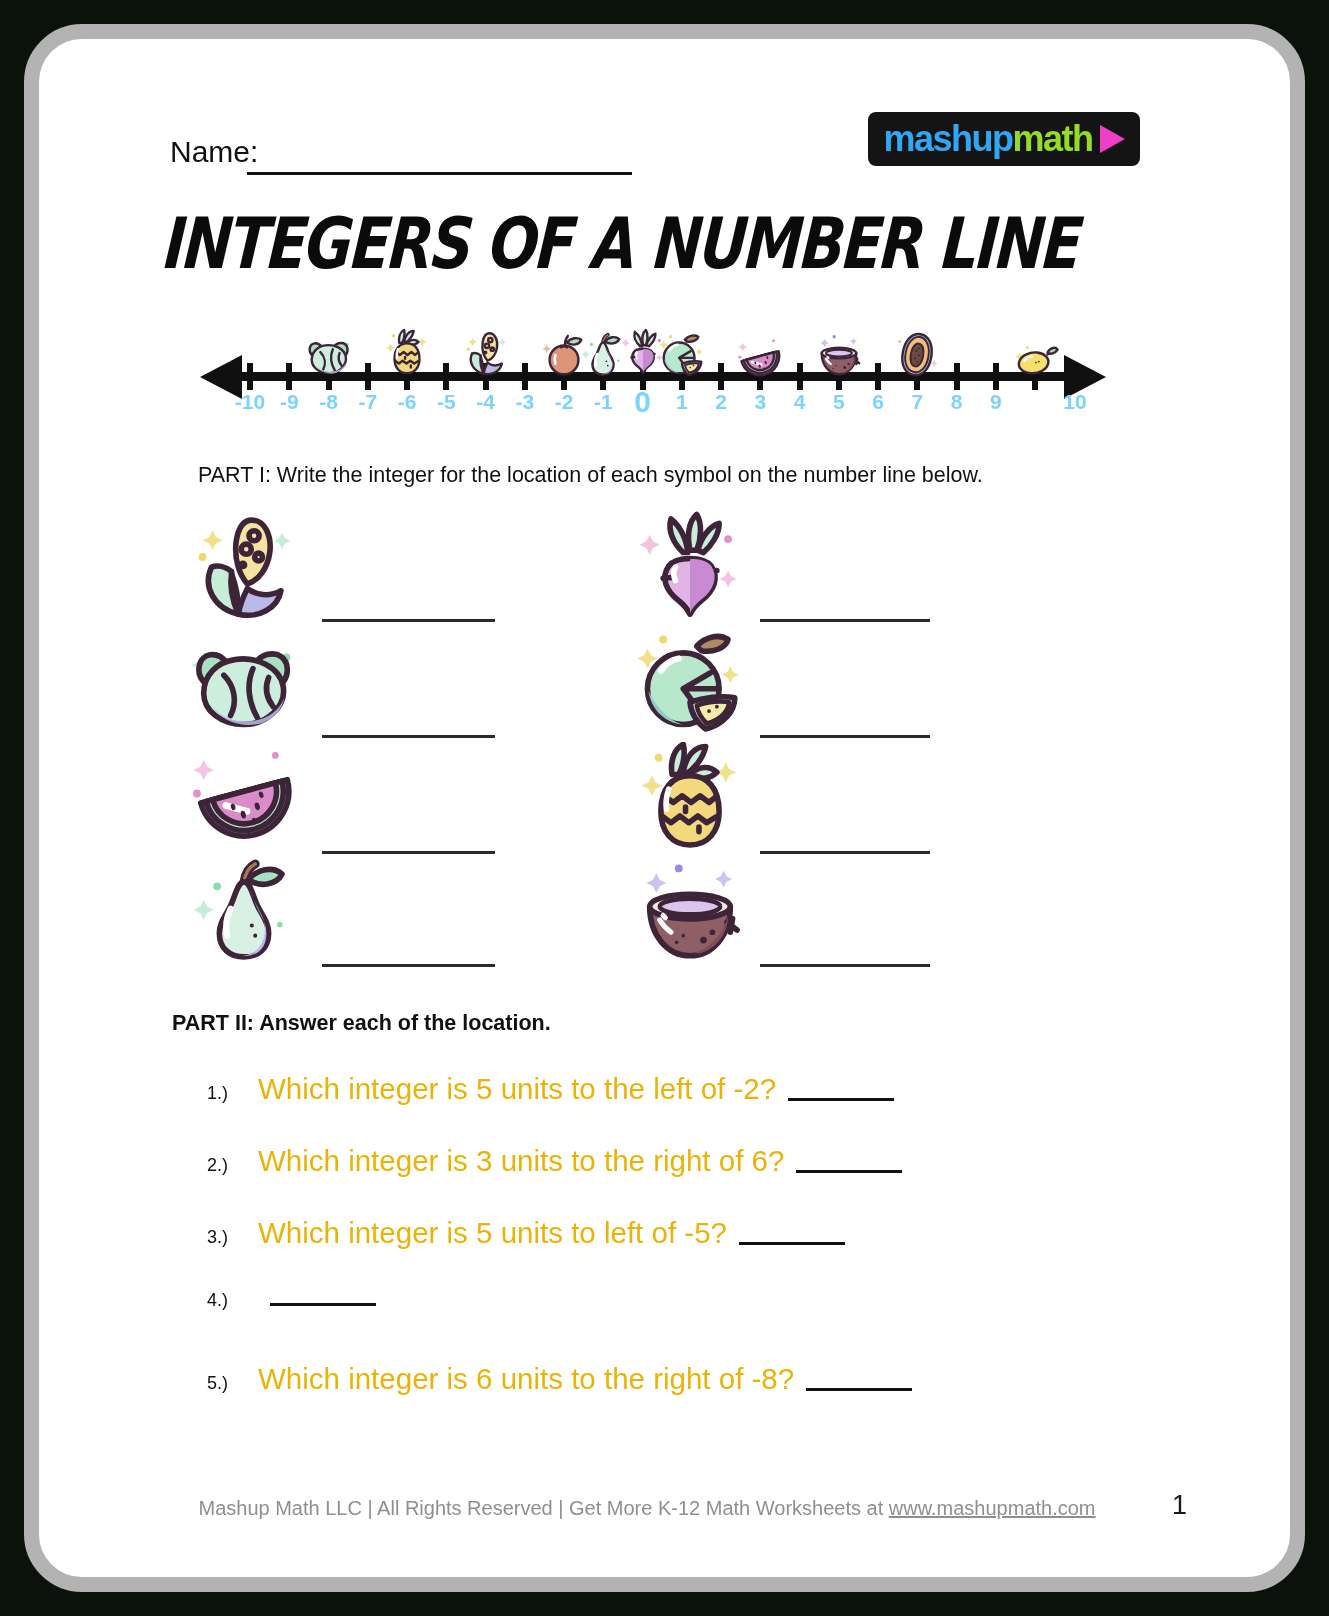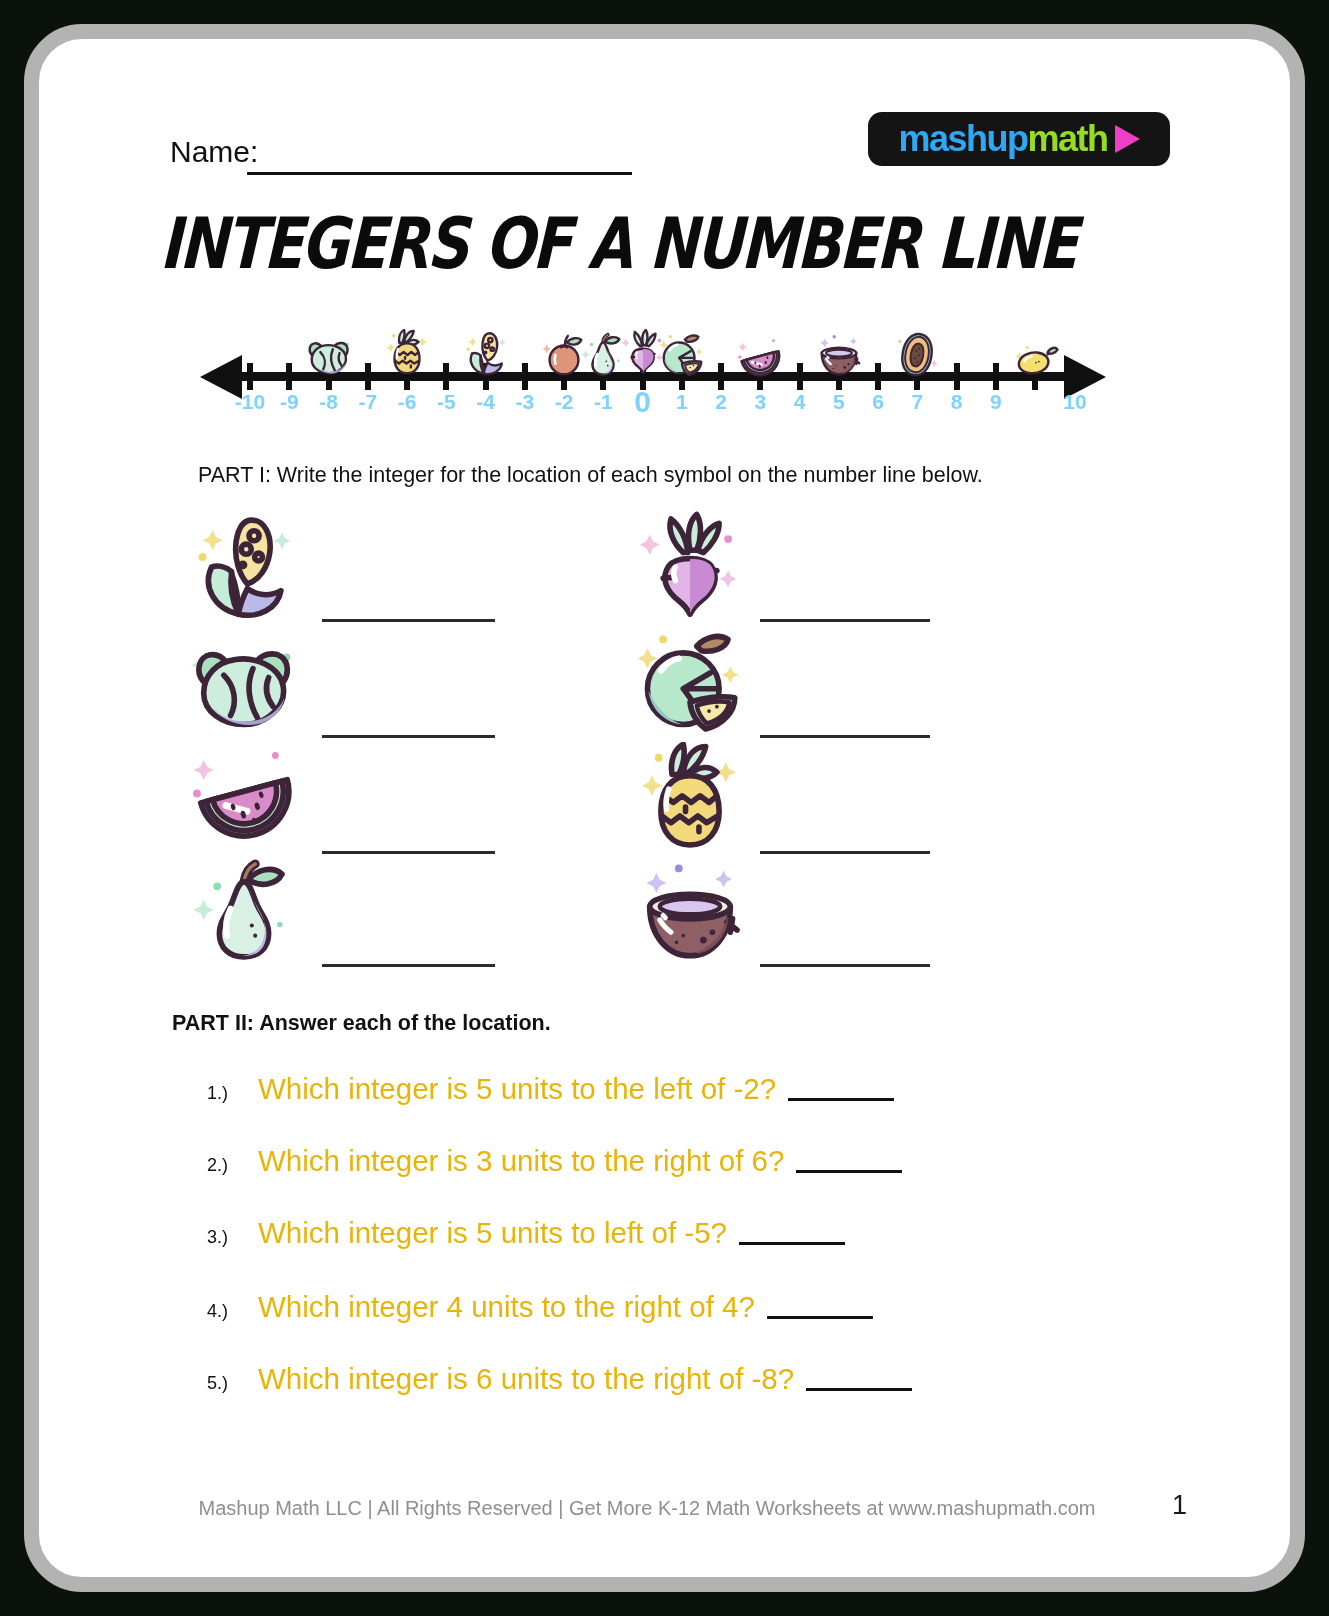--- a/index.html
+++ b/index.html
@@ -10,22 +10,22 @@
   }
   .sheet{
     position:absolute;left:24px;top:24px;width:1281px;height:1568px;
     background:#ffffff;border:15px solid #b3b3b3;border-radius:58px;
     box-sizing:border-box;
   }
   
   .name-label{position:absolute;left:170px;top:135px;font-size:30px;color:#111;}
   .name-line{position:absolute;left:247px;top:172px;width:385px;height:0;border-bottom:3px solid #111;}
   .logo{
-    position:absolute;left:868px;top:112px;width:302px;height:54px;background:#141414;
-    border-radius:14px;display:flex;align-items:center;justify-content:center;
+    position:absolute;left:868px;top:112px;width:272px;height:54px;background:#141414;
+    border-radius:8px;display:flex;align-items:center;justify-content:center;
   }
   .logo .w1{font-size:36px;font-weight:bold;color:#2fa7f2;letter-spacing:-1.5px;}
   .logo .w2{font-size:36px;font-weight:bold;color:#95dc25;letter-spacing:-1.5px;}
   .logo .tri{width:0;height:0;border-left:25px solid #ee3fc6;border-top:14px solid transparent;border-bottom:14px solid transparent;margin-left:7px;}
   .title{
     position:absolute;left:168px;top:202px;white-space:nowrap;color:#0b0b0b;
     font-family:"DejaVu Sans",sans-serif;font-weight:bold;font-style:italic;
     font-size:58px;letter-spacing:-2px;
     transform:scaleY(1.22) skewX(-5deg);transform-origin:left top;
   }
@@ -45,21 +45,21 @@
   .p1-icon{position:absolute;width:112px;height:112px;}
   .answer-line{position:absolute;height:0;border-bottom:3px solid #2b2b2b;}
   
   .p2-heading{position:absolute;left:172px;top:1011px;font-size:21.5px;font-weight:bold;color:#111;}
   .q-row{position:absolute;left:207px;display:flex;align-items:baseline;white-space:nowrap;}
   .q-num{font-size:18px;color:#111;width:51px;flex:0 0 51px;}
   .q-text{font-size:29.5px;color:#eab308;}
   .q-blank{width:106px;border-bottom:3px solid #111;align-self:flex-end;margin-left:12px;margin-bottom:5px;}
   
   .footer{position:absolute;left:42px;top:1497px;width:1210px;text-align:center;font-size:20px;color:#8f8f8f;}
-  .footer .flink{color:#8f8f8f;cursor:pointer;}
+  .footer .flink{color:#8f8f8f;text-decoration:underline;cursor:pointer;}
   .page-num{position:absolute;left:1172px;top:1490px;font-size:27px;color:#1a1a1a;}
 </style>
 </head>
 <body>
 
 <svg width="0" height="0" style="position:absolute" aria-hidden="true">
 <defs>
 
 <symbol id="corn-icon" viewBox="0 0 100 100">
   <path d="M22 18 l3 6 6 3 -6 3 -3 6 -3 -6 -6 -3 6 -3 z" fill="#f2e08c"></path>
@@ -387,21 +387,20 @@
       <div class="q-text">Which integer is 3 units to the right of 6?</div>
       <div class="q-blank"></div>
     </div>
     <div class="q-row" style="top: 1216px;">
       <div class="q-num">3.)</div>
       <div class="q-text">Which integer is 5 units to left of -5?</div>
       <div class="q-blank"></div>
     </div>
     <div class="q-row" style="top: 1290px;">
       <div class="q-num">4.)</div>
-      <div class="q-text">Which integer 4 units to the right of 4?</div>
       <div class="q-blank"></div>
     </div>
     <div class="q-row" style="top: 1362px;">
       <div class="q-num">5.)</div>
       <div class="q-text">Which integer is 6 units to the right of -8?</div>
       <div class="q-blank"></div>
     </div>
   </div>
 
 <div class="footer"><span>Mashup Math LLC | All Rights Reserved | Get More K-12 Math Worksheets at </span><span class="flink">www.mashupmath.com</span></div>

